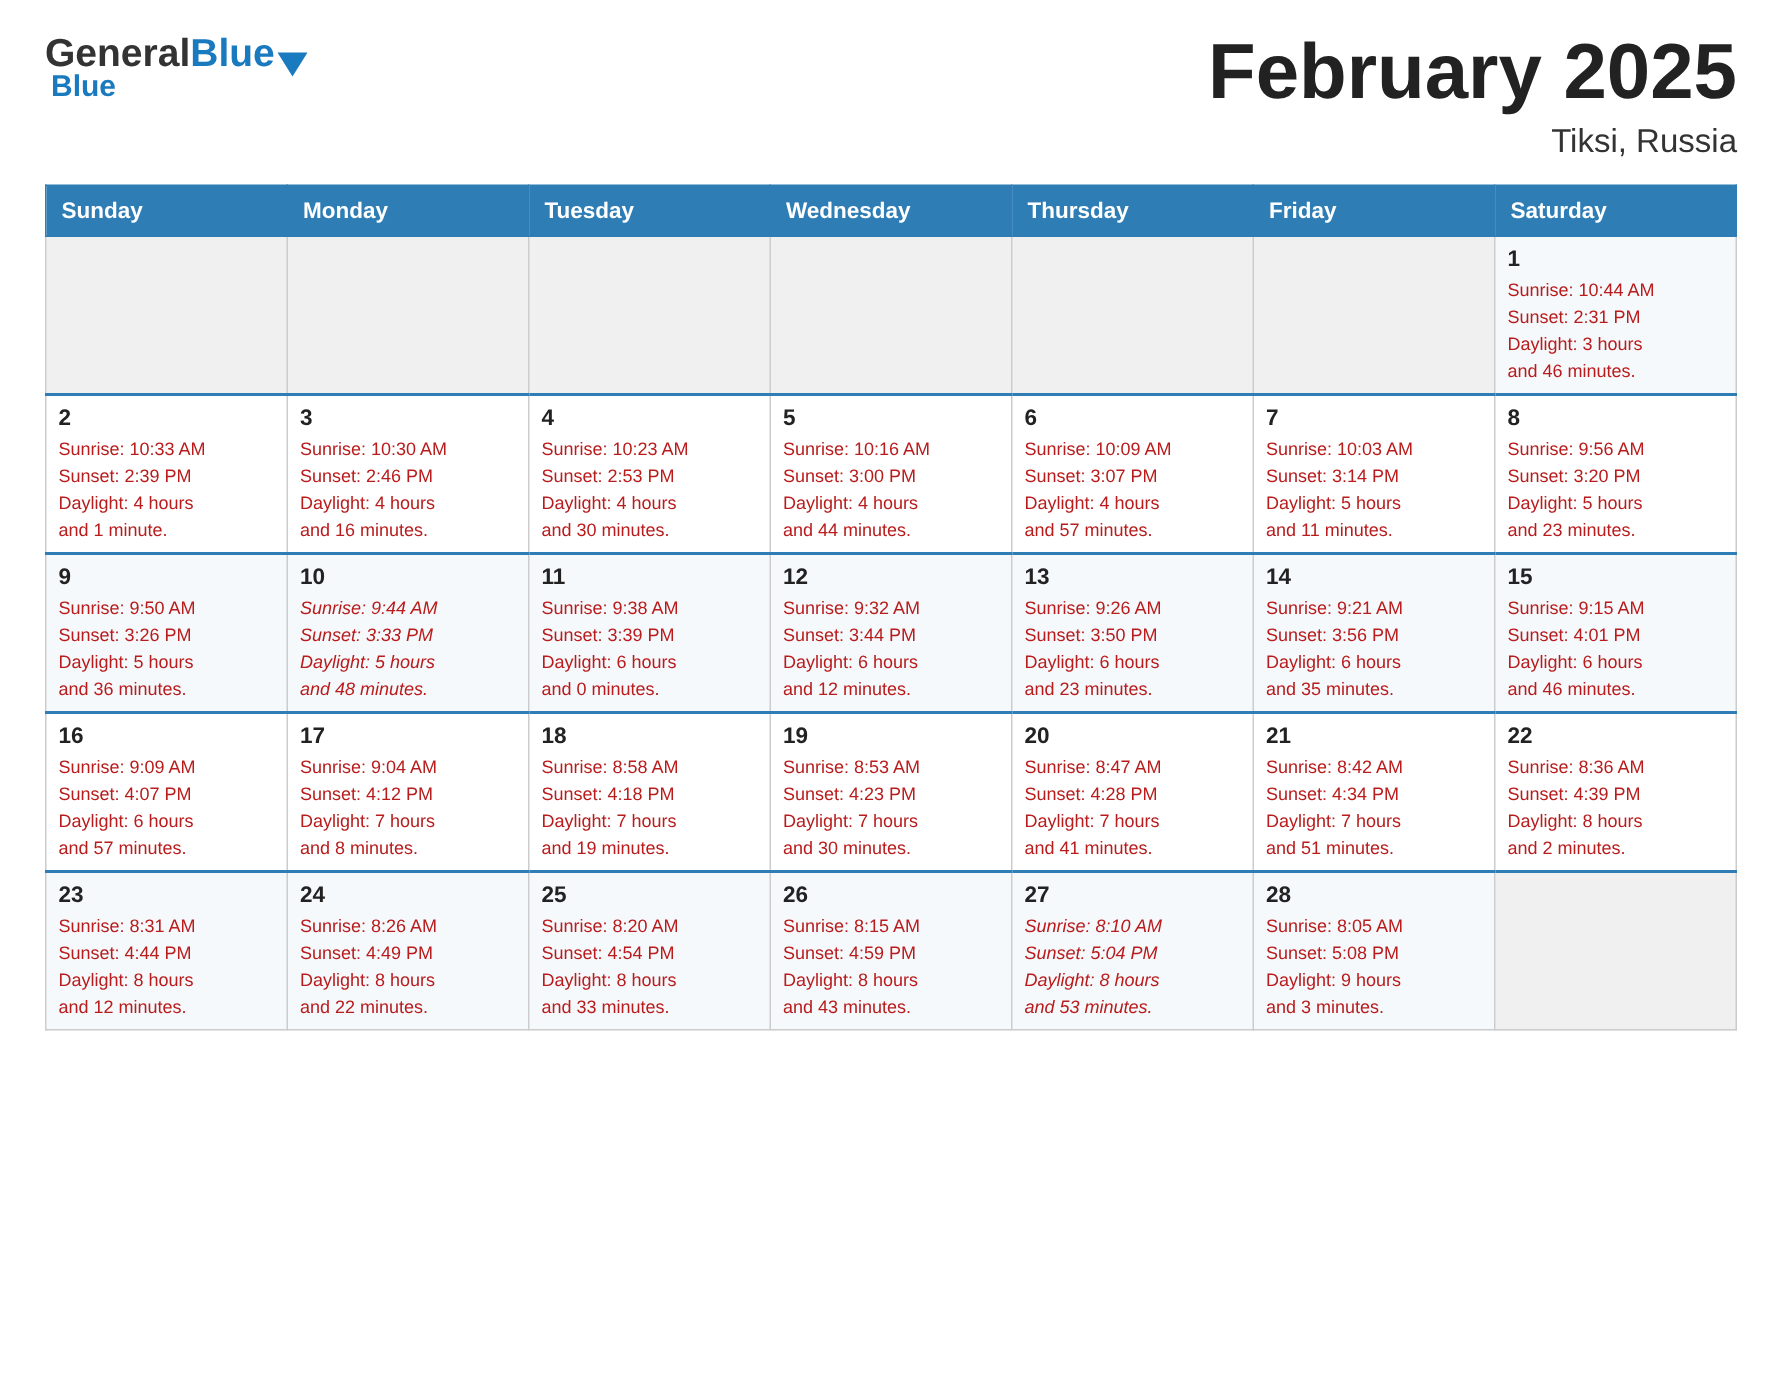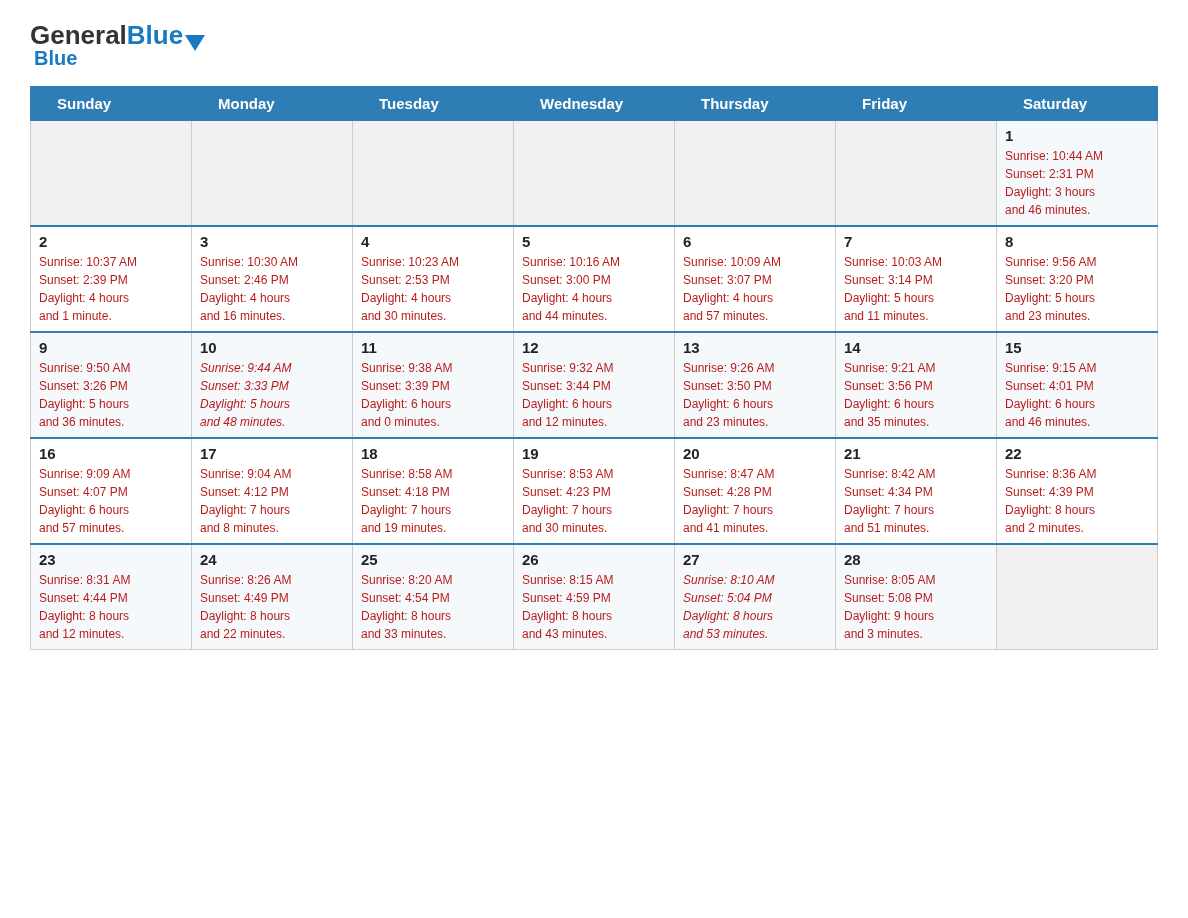--- a/index.html
+++ b/index.html
@@ -61,21 +61,21 @@
     }
     .calendar {
       width: 100%;
       border-collapse: collapse;
     }
     .calendar th {
       background-color: #2e7db5;
       color: #fff;
       font-size: 15px;
       font-weight: bold;
-      padding: 8px 26px;
+      padding: 8px 10px;
       text-align: left;
       border: 1px solid #2e7db5;
     }
     .calendar td {
       vertical-align: top;
       padding: 6px 8px;
       border: 1px solid #ccc;
       width: 14.28%;
       font-size: 12.5px;
       color: #333;
@@ -112,20 +112,24 @@
 
 <div class="header">
   <div class="logo">
     <div class="logo-text">
       <span class="logo-general">General</span>
         <span style="color:#1a7abf; font-weight:bold;">Blue</span>
         <span class="logo-triangle"></span>
     </div>
     <div class="logo-underline">Blue</div>
   </div>
+  <div class="title-block">
+    <div class="month-title">February 2025</div>
+    <div class="location">Tiksi, Russia</div>
+  </div>
 </div>
 
 <table class="calendar">
   <thead>
     <tr>
     <th>Sunday</th>
         <th>Monday</th>
         <th>Tuesday</th>
         <th>Wednesday</th>
         <th>Thursday</th>
@@ -140,21 +144,21 @@
         <td class="empty-cell"></td>
         <td class="empty-cell"></td>
         <td class="empty-cell"></td>
         <td class="empty-cell"></td>
         <td><span class="day-num">1</span><span class="day-info" style="white-space: pre-line;">Sunrise: 10:44 AM
 Sunset: 2:31 PM
 Daylight: 3 hours
 and 46 minutes.</span></td>
       </tr>
       <tr class="row-divider">
-        <td><span class="day-num">2</span><span class="day-info" style="white-space: pre-line;">Sunrise: 10:37 AM
+        <td><span class="day-num">2</span><span class="day-info" style="white-space: pre-line;">Sunrise: 10:33 AM
 Sunset: 2:39 PM
 Daylight: 4 hours
 and 1 minute.</span></td>
         <td><span class="day-num">3</span><span class="day-info" style="white-space: pre-line;">Sunrise: 10:30 AM
 Sunset: 2:46 PM
 Daylight: 4 hours
 and 16 minutes.</span></td>
         <td><span class="day-num">4</span><span class="day-info" style="white-space: pre-line;">Sunrise: 10:23 AM
 Sunset: 2:53 PM
 Daylight: 4 hours

